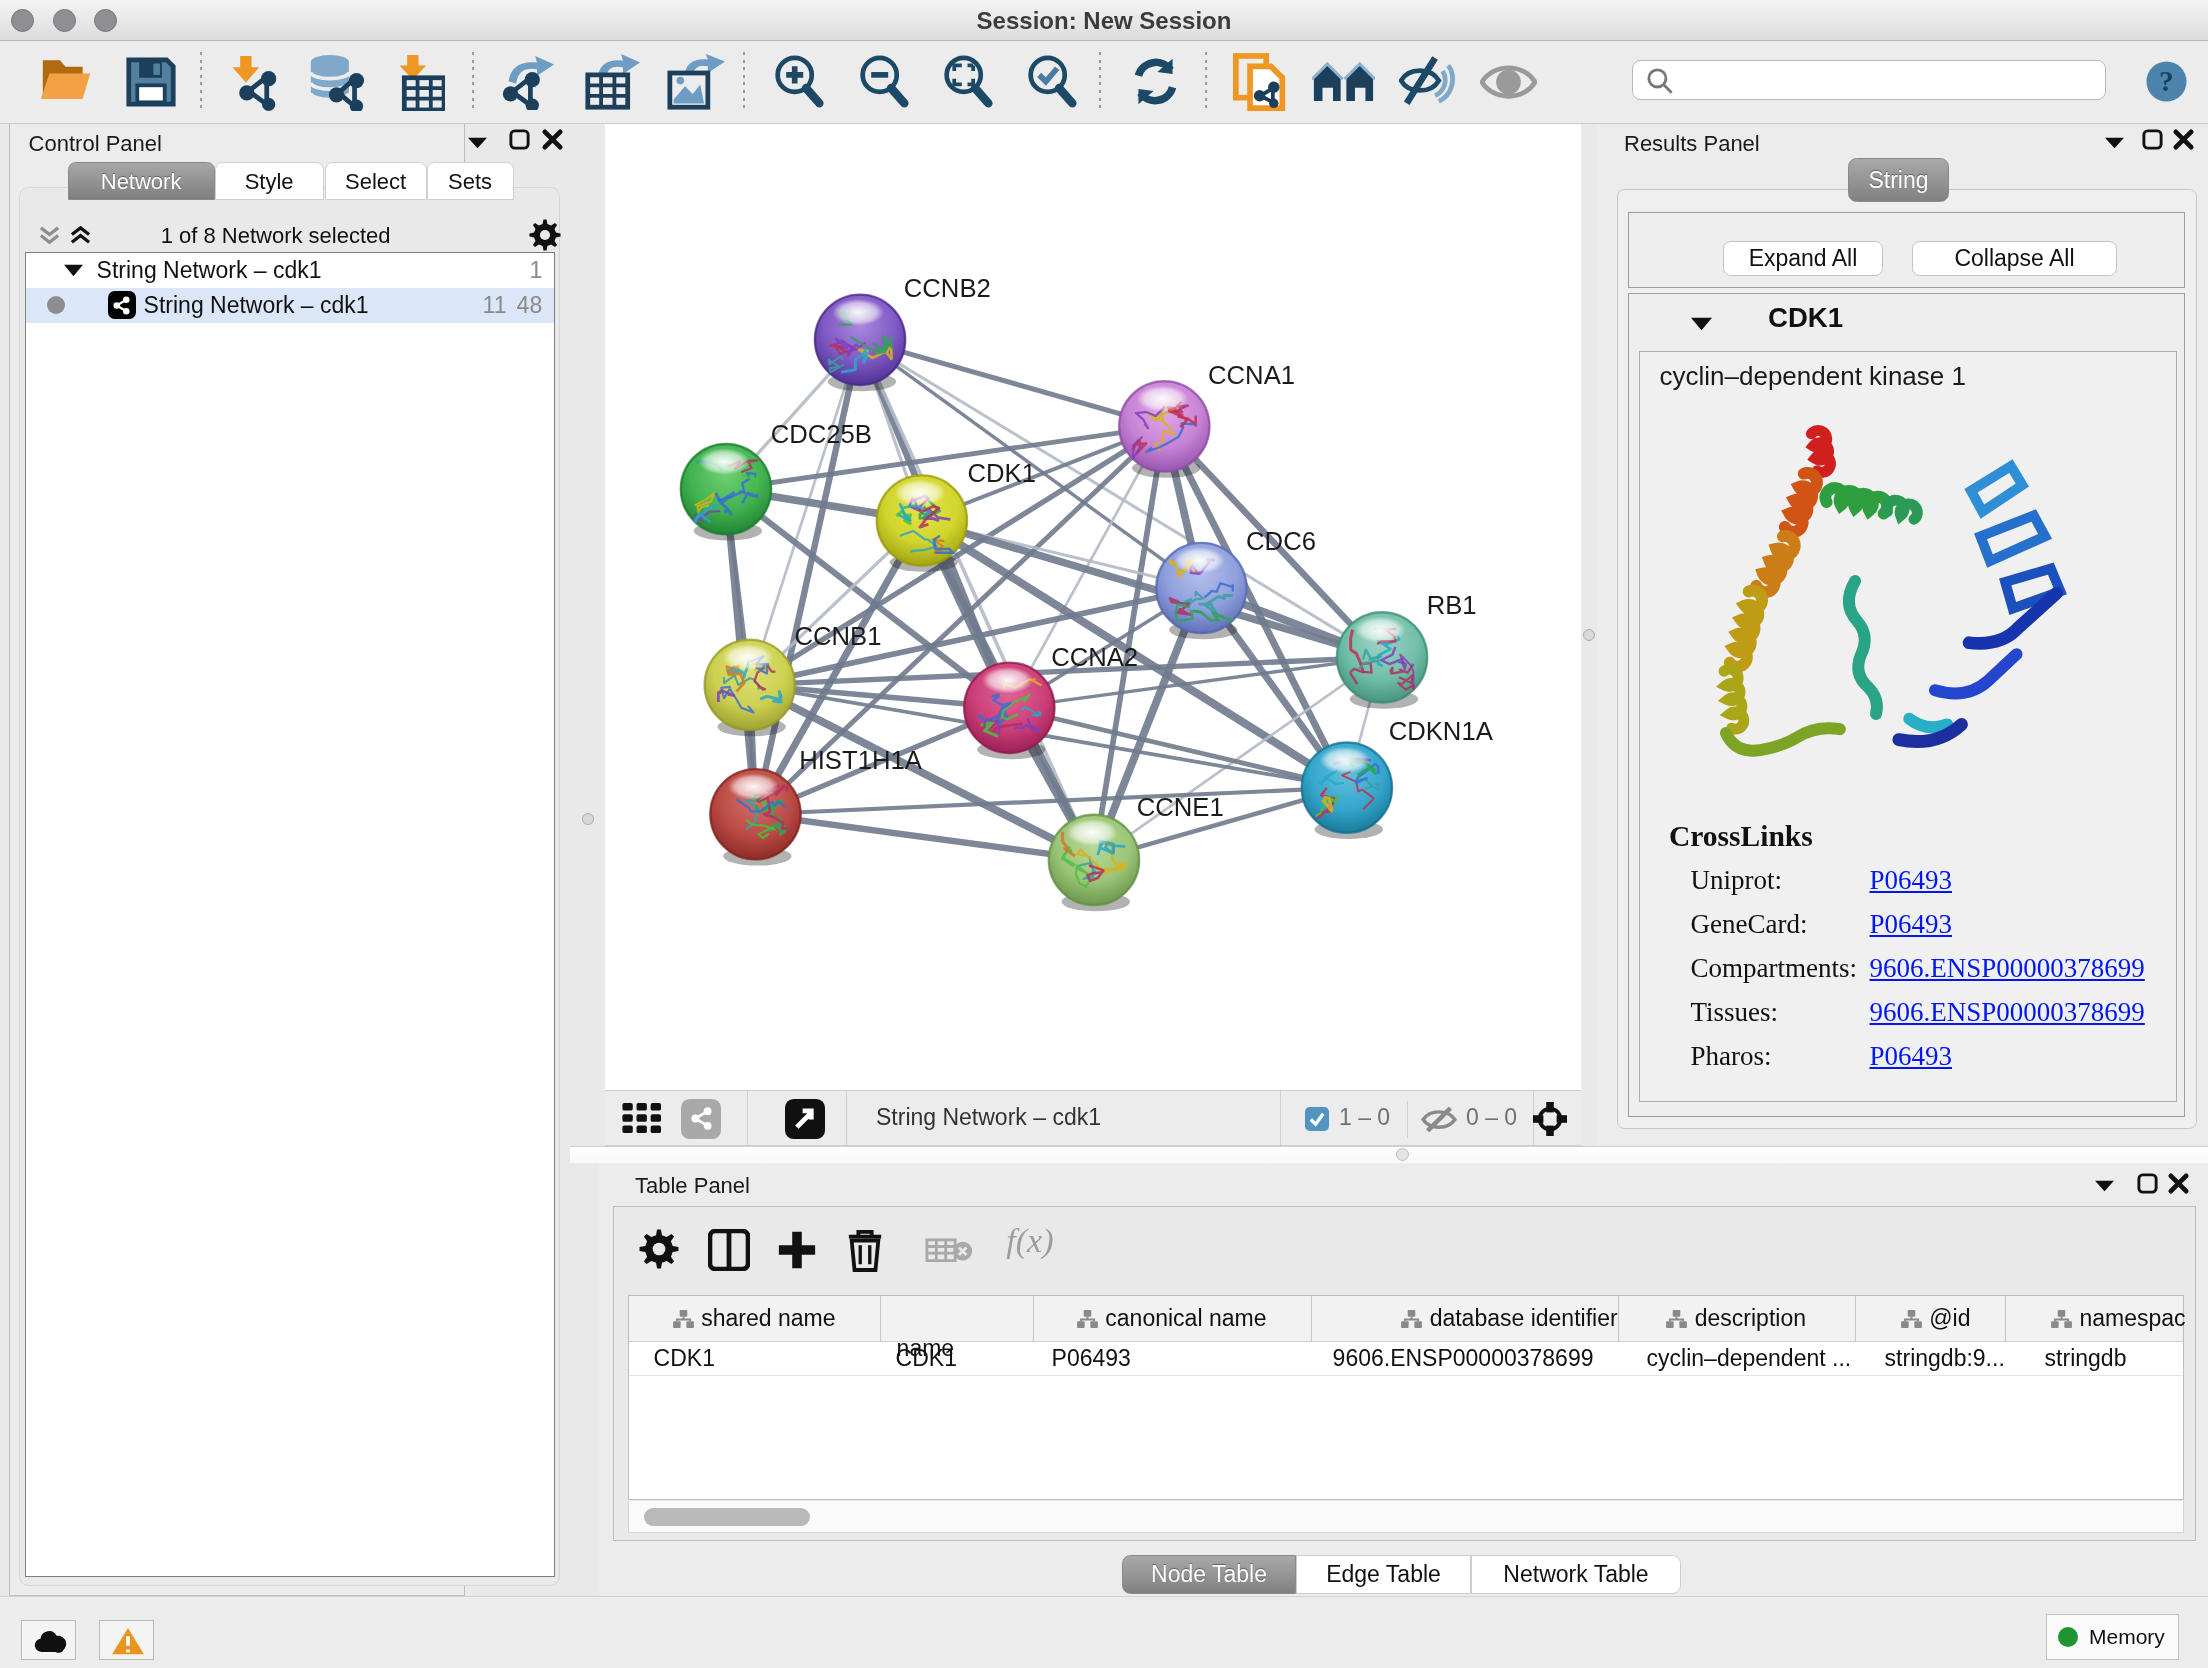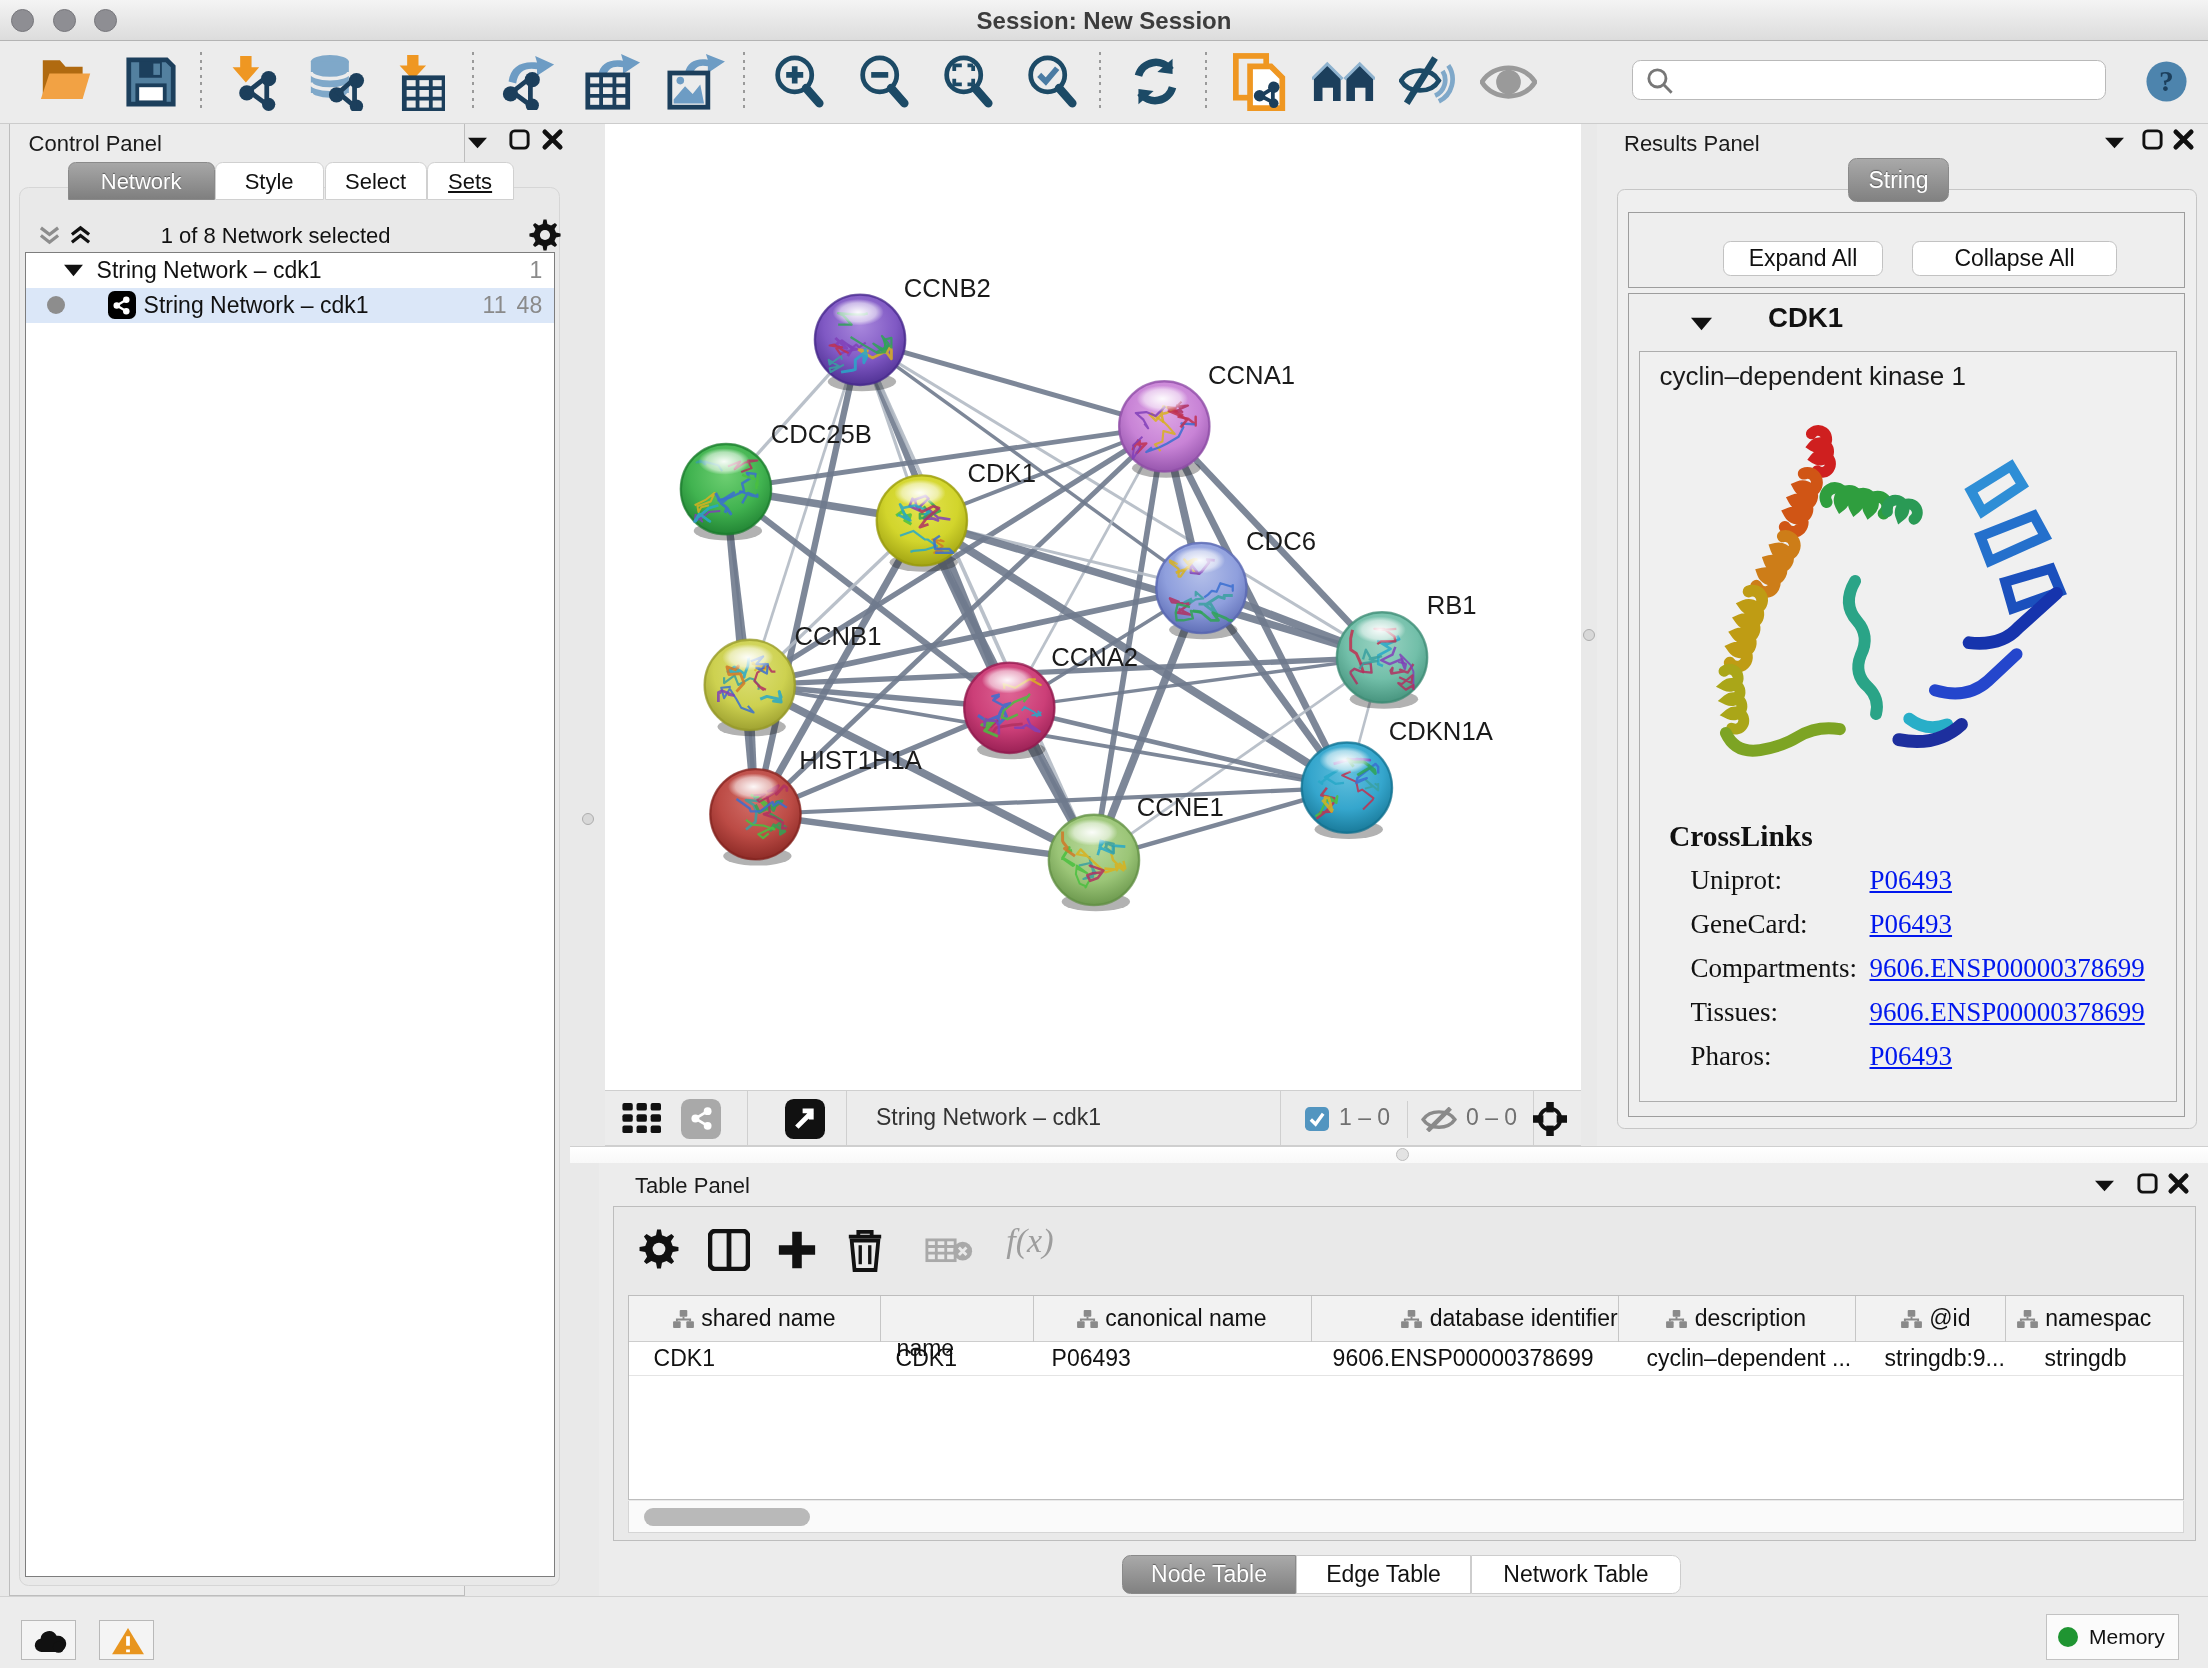--- a/index.html
+++ b/index.html
@@ -193,21 +193,21 @@
     </svg>
   <svg class="abs" style="left:498px;top:3.8px;" width="23" height="23" viewBox="0 0 24 24">
       <rect x="3" y="3" width="18" height="18" rx="4" fill="none" stroke="#111" stroke-width="3"></rect>
     </svg>
   <svg class="abs" style="left:531px;top:3.8px;" width="23" height="23" viewBox="0 0 24 24">
       <path d="M4,4 L20,20 M20,4 L4,20" stroke="#111" stroke-width="5" stroke-linecap="round"></path>
     </svg>
   <div class="tab tabsel" style="left:58px;top:38px;width:147px;line-height:38px;border-radius:7.6px 7.6px 0 0;">Network</div>
   <div class="tab" style="left:205px;top:38px;width:109px;line-height:38px;border-radius:7.6px 7.6px 0 0;">Style</div>
   <div class="tab" style="left:315px;top:38px;width:102px;line-height:38px;border-radius:7.6px 7.6px 0 0;">Select</div>
-  <div class="tab" style="left:417px;top:38px;width:87px;line-height:38px;border-radius:7.6px 7.6px 0 0;text-decoration:underline;">Sets</div>
+  <div class="tab" style="left:417px;top:38px;width:87px;line-height:38px;border-radius:7.6px 7.6px 0 0;">Sets</div>
   <div class="abs" style="left:9.5px;top:63px;width:541px;height:1399px;background:#e9e9e9;border:1px solid #d6d6d6;border-radius:9.5px;"></div>
   <svg class="abs" style="left:28.5px;top:101px;" width="23" height="21" viewBox="0 0 24 22">
       <path d="M3,3 L12,10 L21,3 M3,11 L12,18 L21,11" fill="none" stroke="#8d8d8d" stroke-width="3.4"></path>
     </svg>
   <svg class="abs" style="left:59px;top:101px;" width="23" height="21" viewBox="0 0 24 22">
       <path d="M3,10 L12,3 L21,10 M3,18 L12,11 L21,18" fill="none" stroke="#111" stroke-width="3.4"></path>
     </svg>
   <div class="abs" style="left:95px;top:99px;width:342px;text-align:center;font-size:22px;color:#111;">1 of 8 Network selected</div>
   <svg class="abs" style="left:519px;top:95px;" width="32" height="32" viewBox="0 0 44 44">
     <path d="M37.1,18.7 L43.4,19.9 L43.4,24.1 L37.1,25.3 L35.1,30.4 L38.6,35.7 L35.7,38.6 L30.4,35.1 L25.3,37.1 L24.1,43.4 L19.9,43.4 L18.7,37.1 L13.6,35.1 L8.3,38.6 L5.4,35.7 L8.9,30.4 L6.9,25.3 L0.6,24.1 L0.6,19.9 L6.9,18.7 L8.9,13.6 L5.4,8.3 L8.3,5.4 L13.6,8.9 L18.7,6.9 L19.9,0.6 L24.1,0.6 L25.3,6.9 L30.4,8.9 L35.7,5.4 L38.6,8.3 L35.1,13.6 Z" fill="#111"></path>
@@ -692,21 +692,21 @@
               <rect x="0" y="12" width="8" height="7" rx="1" fill="#8a8a8a"></rect>
               <rect x="14" y="12" width="8" height="7" rx="1" fill="#8a8a8a"></rect>
               <path d="M11,7 v3 M4,12 v-2 h14 v2" stroke="#8a8a8a" stroke-width="2" fill="none"></path>
             </svg>description</div>
         <div class="abs" style="left:1226px;top:8.6px;width:162px;text-align:center;"><svg style="vertical-align:-2.9px;margin-right:7.6px;" width="21" height="18" viewBox="0 0 22 19">
               <rect x="7" y="0" width="8" height="7" rx="1" fill="#8a8a8a"></rect>
               <rect x="0" y="12" width="8" height="7" rx="1" fill="#8a8a8a"></rect>
               <rect x="14" y="12" width="8" height="7" rx="1" fill="#8a8a8a"></rect>
               <path d="M11,7 v3 M4,12 v-2 h14 v2" stroke="#8a8a8a" stroke-width="2" fill="none"></path>
             </svg>@id</div>
-        <div class="abs" style="left:1388px;top:8.6px;width:169px;text-align:left;"><svg style="vertical-align:-2.9px;margin-right:7.6px;" width="21" height="18" viewBox="0 0 22 19">
+        <div class="abs" style="left:1388px;top:8.6px;width:169px;text-align:right;"><svg style="vertical-align:-2.9px;margin-right:7.6px;" width="21" height="18" viewBox="0 0 22 19">
               <rect x="7" y="0" width="8" height="7" rx="1" fill="#8a8a8a"></rect>
               <rect x="0" y="12" width="8" height="7" rx="1" fill="#8a8a8a"></rect>
               <rect x="14" y="12" width="8" height="7" rx="1" fill="#8a8a8a"></rect>
               <path d="M11,7 v3 M4,12 v-2 h14 v2" stroke="#8a8a8a" stroke-width="2" fill="none"></path>
             </svg>namespac</div>
       </div>
       <div class="abs" style="left:0;top:46px;width:100%;height:34px;border-bottom:1px solid #e4e4e4;font-size:23px;color:#111;">
         <span class="abs" style="left:25px;top:2.9px;">CDK1</span>
         <span class="abs" style="left:267px;top:2.9px;">CDK1</span>
         <span class="abs" style="left:423px;top:2.9px;">P06493</span>

